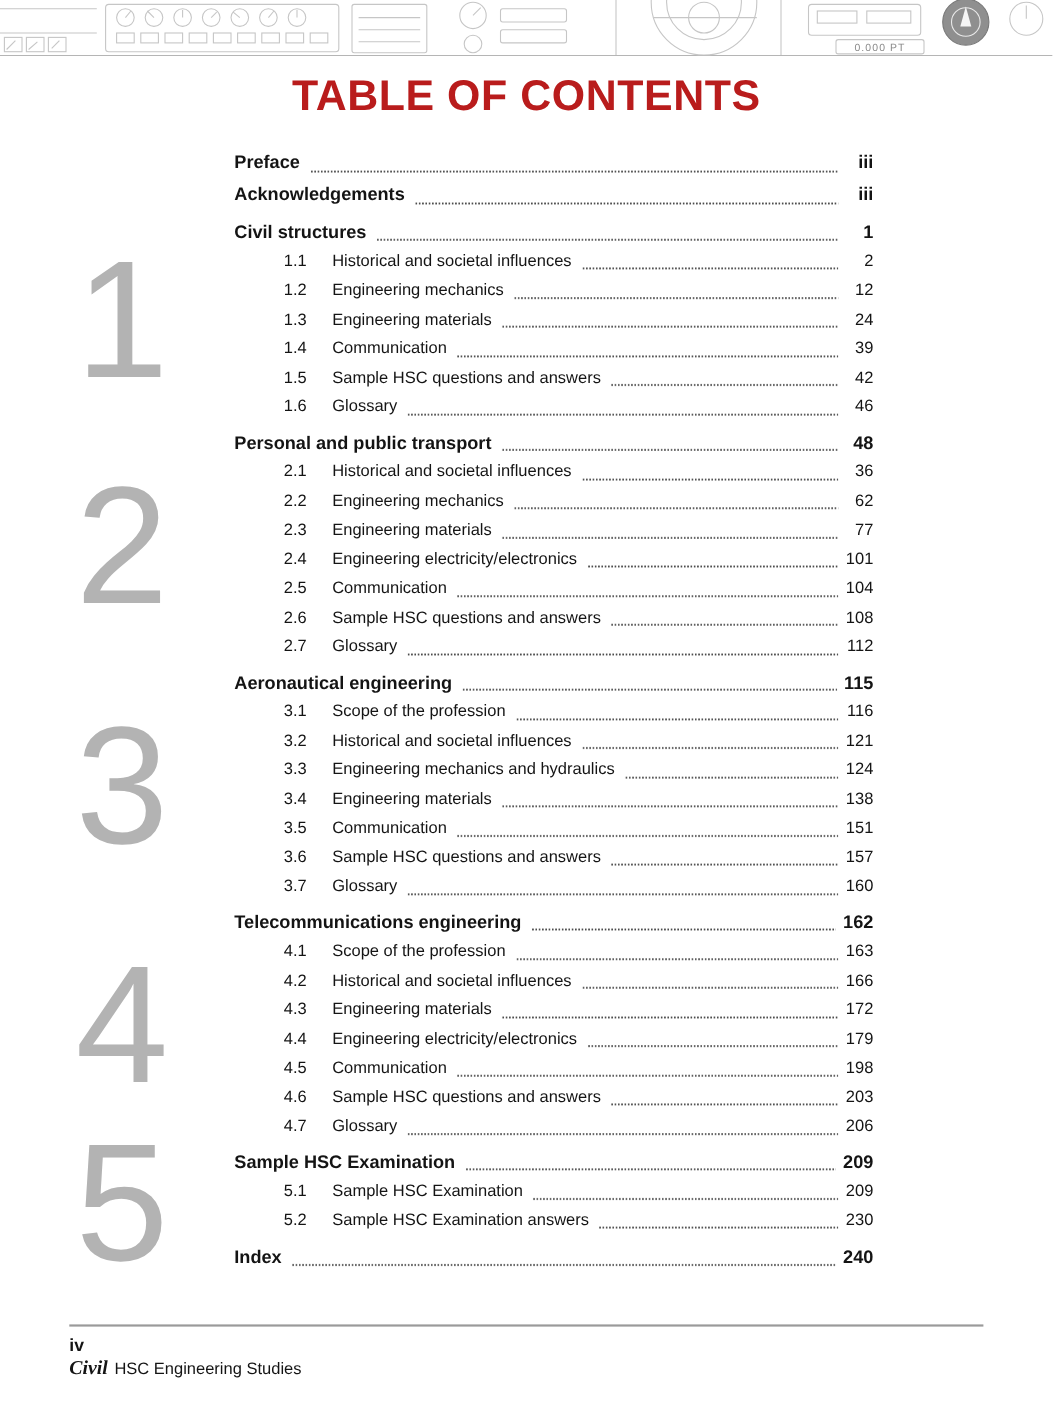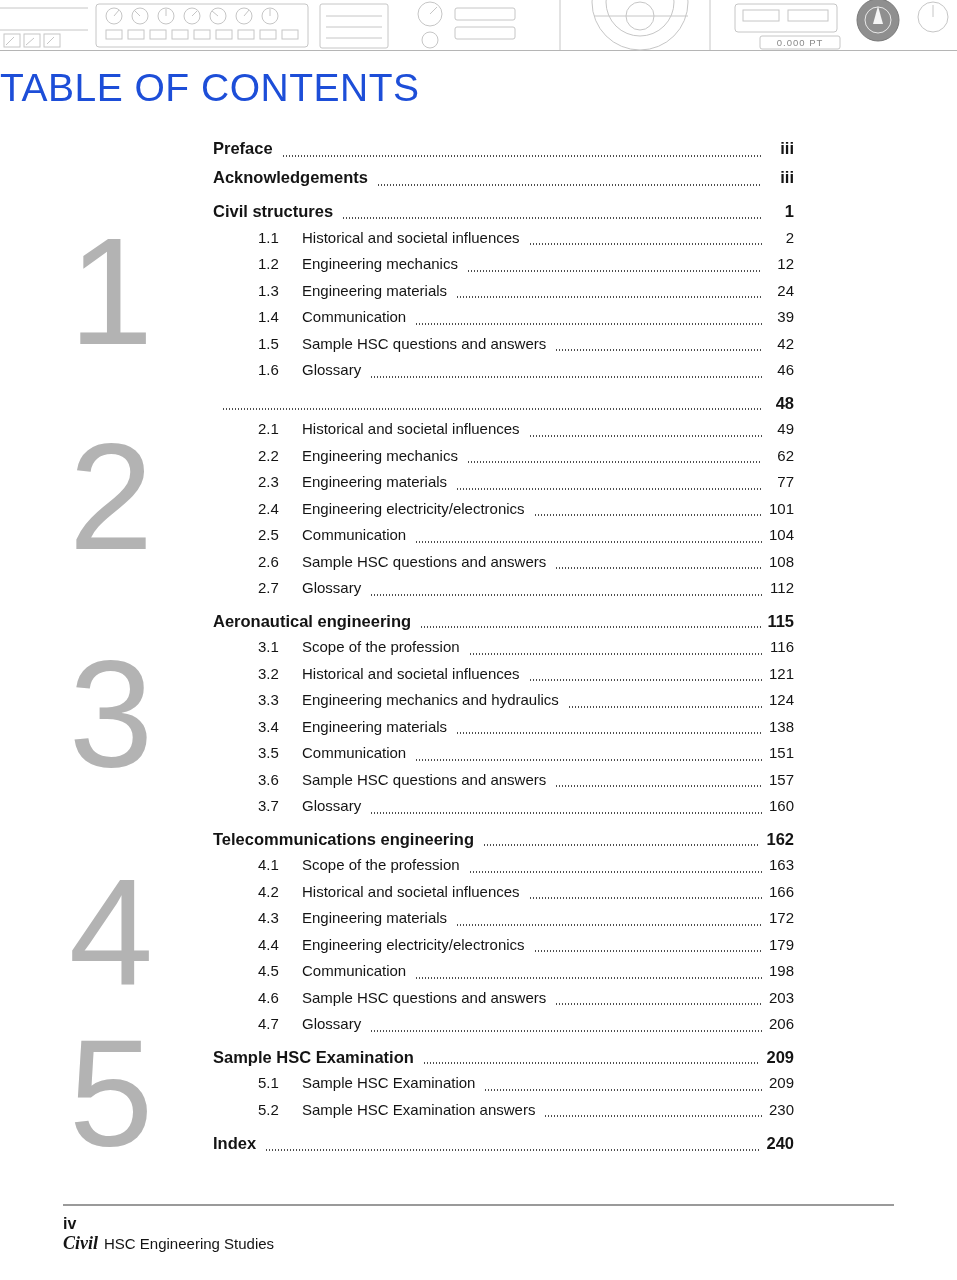--- a/index.html
+++ b/index.html
@@ -4,22 +4,22 @@
 <style>
   html,body{margin:0;padding:0;background:#fff;}
   .page{
     position:relative;width:957px;height:1280px;margin:0 auto;background:#fff;
     font-family:"Liberation Sans","DejaVu Sans",sans-serif;color:#141414;overflow:hidden;
   }
   
   .header-art{display:block;width:957px;height:52px;}
   
   h1.title{
-    margin:14px 0 24px;text-align:left;font-size:39px;font-weight:400;
-    letter-spacing:.5px;color:#1d4ed8;
+    margin:14px 0 24px;text-align:center;font-size:39px;font-weight:700;
+    letter-spacing:.5px;color:#b91c1c;
   }
   
   .toc{margin:0 163px 0 213px;position:relative;}
   .row{display:flex;align-items:baseline;line-height:26.5px;font-size:15px;}
   .row.top{font-weight:700;font-size:16.5px;}
   .row.front{line-height:29px;}
   .row.sub{padding-left:45px;}
   .num{flex:0 0 44px;}
   .label{white-space:nowrap;}
   .leader{flex:1;align-self:stretch;position:relative;margin:0 6px 0 9px;min-width:20px;}
@@ -184,28 +184,29 @@
           <div class="row sub">
             <span class="num">1.6</span>
             <span class="label">Glossary</span>
             <span class="leader"></span>
             <span class="pg">46</span>
           </div>
         </section>
         <section class="chapter">
           <div class="margin-num">2</div>
           <div class="row top">
+            <span class="label">Personal and public transport</span>
             <span class="leader"></span>
             <span class="pg">48</span>
           </div>
           <div class="row sub">
             <span class="num">2.1</span>
             <span class="label">Historical and societal influences</span>
             <span class="leader"></span>
-            <span class="pg">49</span>
+            <span class="pg">36</span>
           </div>
           <div class="row sub">
             <span class="num">2.2</span>
             <span class="label">Engineering mechanics</span>
             <span class="leader"></span>
             <span class="pg">62</span>
           </div>
           <div class="row sub">
             <span class="num">2.3</span>
             <span class="label">Engineering materials</span>

